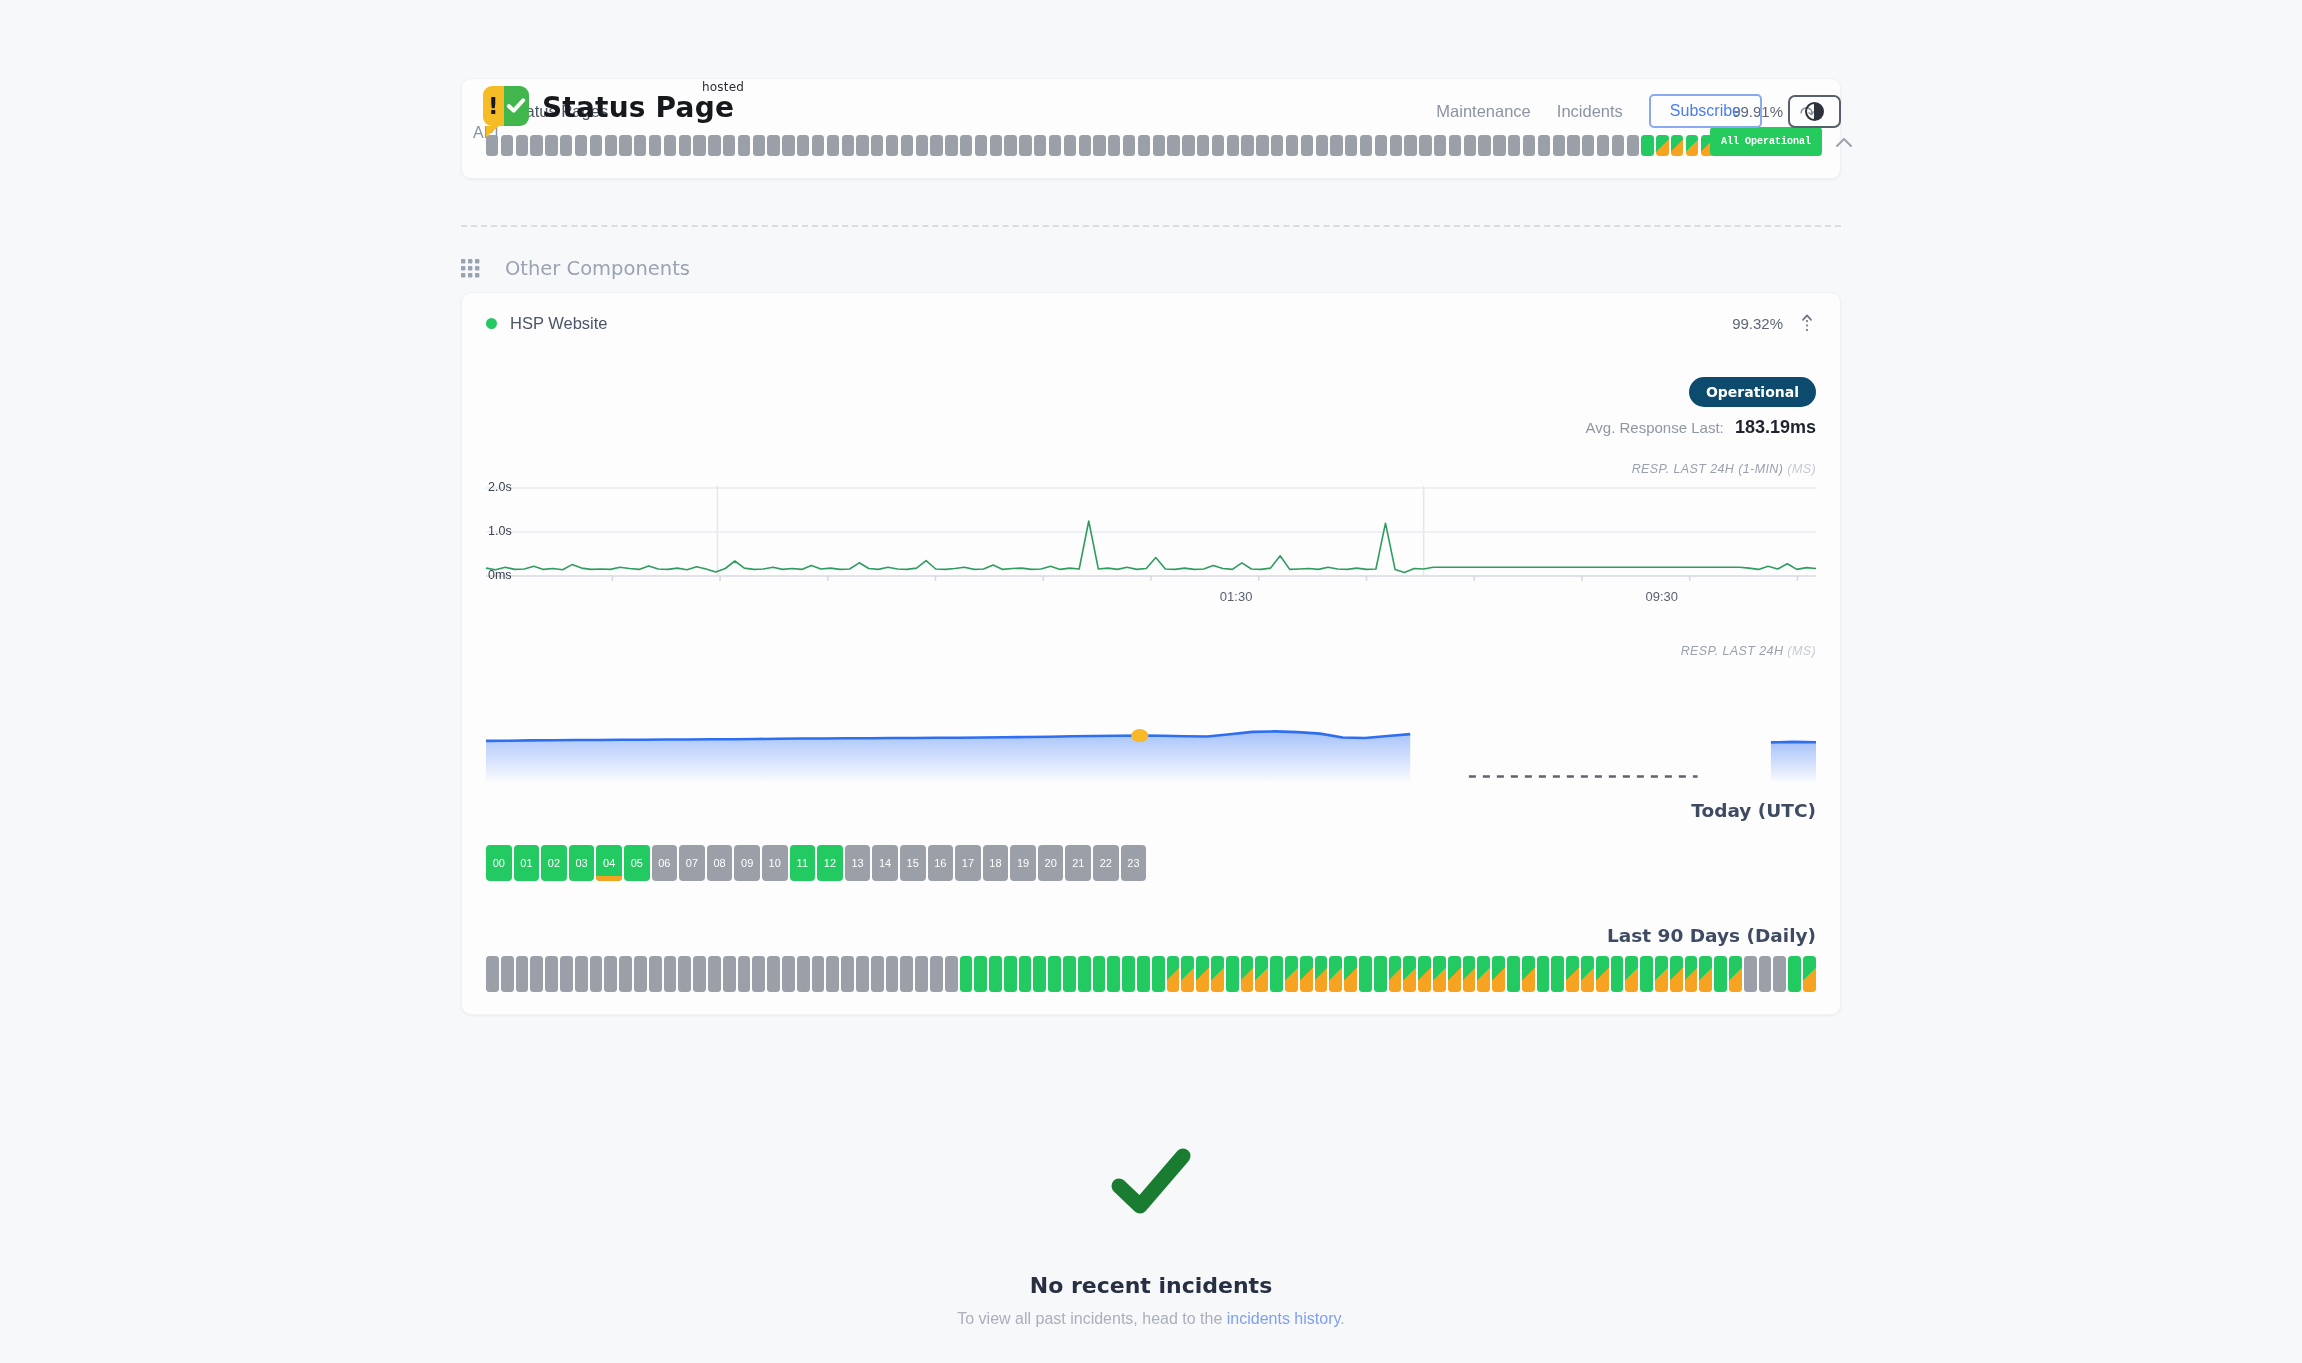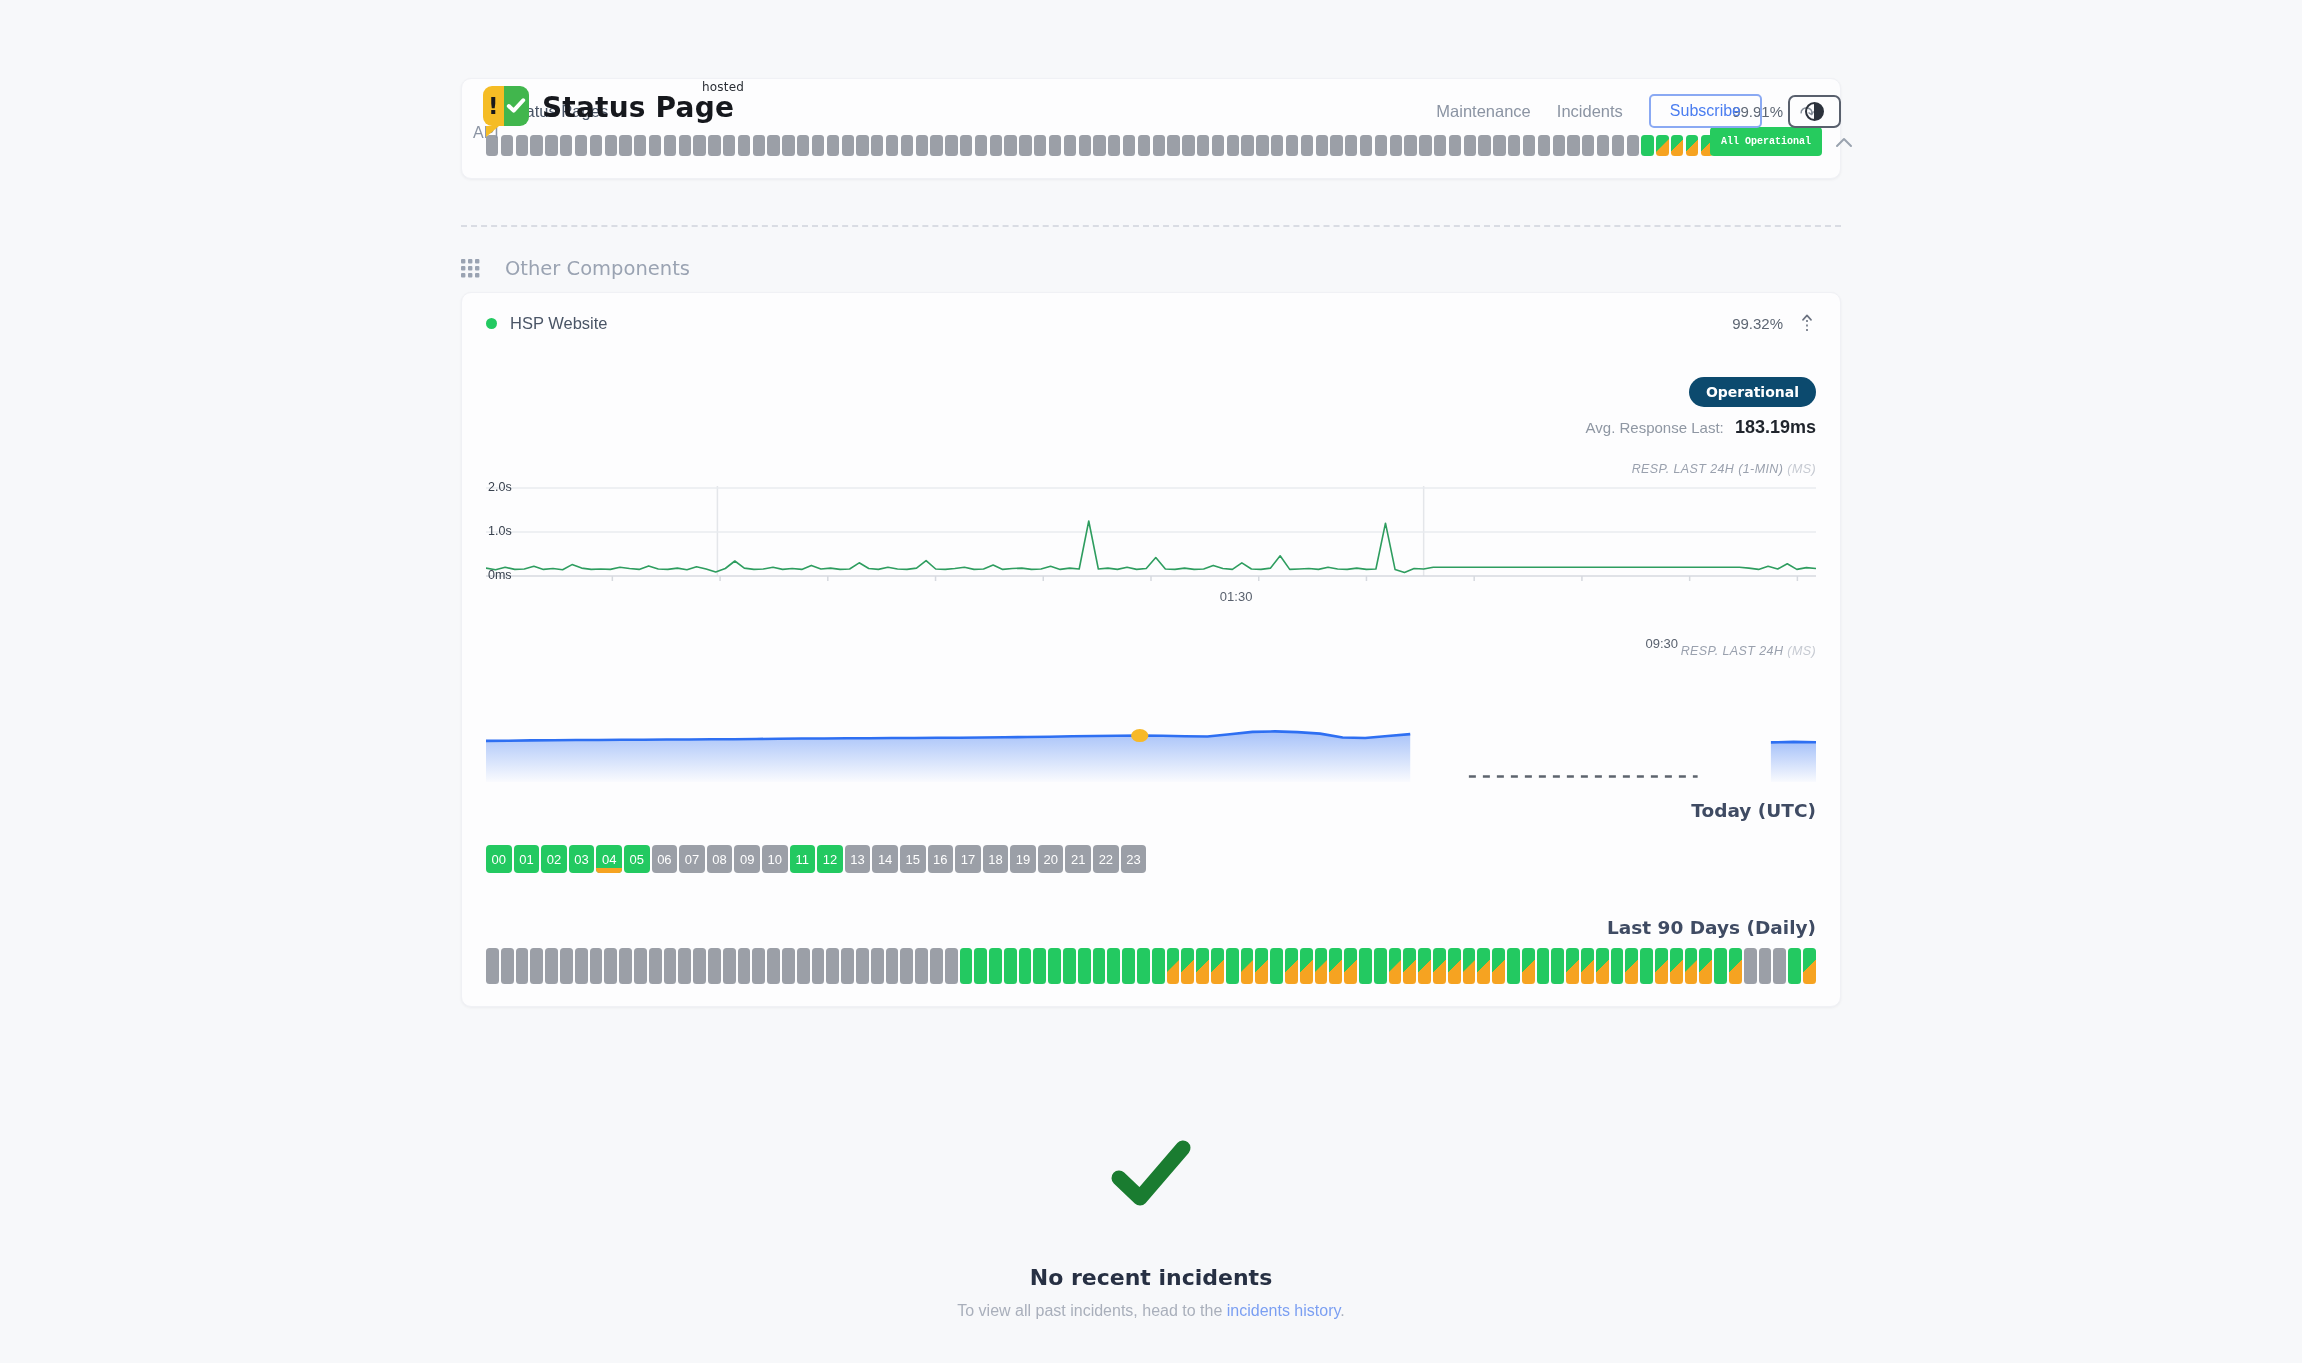--- a/index.html
+++ b/index.html
@@ -72,22 +72,22 @@
   .xlab{position:absolute;top:103px;font-size:13px;color:#59616e;transform:translateX(-50%);}
 
   .chart2-wrap{position:relative;margin-top:14px;height:112px;}
   .chart2-wrap svg{position:absolute;left:0;top:0;width:100%;height:110px;display:block;}
 
   .sub-head{margin-top:16px;font-size:18.5px;font-weight:600;color:#3f4b63;
     font-family:"DejaVu Sans",sans-serif;}
   .daily-head{margin-top:44px;}
 
   .hours{display:flex;gap:2px;margin-top:24px;width:662px;}
-  .hour{width:25.6px;height:28px;background:#9b9fa7;border-radius:4px;position:relative;
-    display:flex;align-items:center;justify-content:center;color:#fff;font-size:13px;cursor:pointer;}
+  .hour{width:25.6px;height:36px;background:#9b9fa7;border-radius:4px;position:relative;
+    display:flex;align-items:center;justify-content:center;color:#fff;font-size:11px;cursor:pointer;}
   .hour.up{background:#23c961;}
   .hsub{position:absolute;left:0;right:0;bottom:0;height:5px;background:#f6a321;border-radius:0 0 4px 4px;}
 
   .daily-bars{display:flex;gap:2px;margin-top:10px;}
   .daily-bar{flex:1;height:36px;border-radius:3.5px;}
   .daily-bar.g{background:#9b9fa7;}
   .daily-bar.u{background:#23c961;}
   .daily-bar.s{background:linear-gradient(135deg,#23c961 49.5%,#f6a321 50.5%);}
 
   .no-incidents{text-align:center;margin-top:130px;}
@@ -310,21 +310,21 @@
           <line x1="743" x2="743" y1="90" y2="95" stroke="#d6d9df" stroke-width="1.5" vector-effect="non-scaling-stroke"></line>
           <line x1="824" x2="824" y1="90" y2="95" stroke="#d6d9df" stroke-width="1.5" vector-effect="non-scaling-stroke"></line>
           <line x1="905" x2="905" y1="90" y2="95" stroke="#d6d9df" stroke-width="1.5" vector-effect="non-scaling-stroke"></line>
           <line x1="986" x2="986" y1="90" y2="95" stroke="#d6d9df" stroke-width="1.5" vector-effect="non-scaling-stroke"></line>
           <polyline points="0.0,82.1 7.2,83.8 14.4,81.2 21.6,83.4 28.8,83.0 36.0,80.3 43.2,83.4 50.4,82.5 57.6,83.8 64.7,78.6 71.9,82.1 79.1,83.4 86.3,83.0 93.5,83.4 100.7,81.2 107.9,82.5 115.1,83.4 122.3,79.9 129.5,83.0 136.7,83.4 143.9,82.1 151.1,83.8 158.3,80.8 165.5,83.0 172.7,86.0 179.9,82.5 187.1,75.0 194.2,82.1 201.4,83.4 208.6,83.0 215.8,81.2 223.0,83.4 230.2,82.5 237.4,83.4 244.6,79.4 251.8,83.0 259.0,82.1 266.2,83.4 273.4,83.0 280.6,76.8 287.8,82.5 295.0,83.4 302.2,81.2 309.4,83.0 316.5,83.4 323.7,82.1 330.9,74.6 338.1,83.0 345.3,83.4 352.5,82.5 359.7,81.2 366.9,83.4 374.1,83.0 381.3,79.0 388.5,83.4 395.7,82.5 402.9,82.1 410.1,83.4 417.3,83.0 424.5,80.3 431.7,83.4 438.8,82.1 446.0,83.0 453.2,35.0 460.4,83.0 467.6,82.1 474.8,83.4 482.0,81.2 489.2,83.4 496.4,82.5 503.6,71.5 510.8,83.0 518.0,83.4 525.2,82.1 532.4,83.4 539.6,83.0 546.8,79.4 554.0,82.5 561.2,83.4 568.3,76.8 575.5,83.0 582.7,83.4 589.9,82.1 597.1,69.8 604.3,83.4 611.5,83.0 618.7,82.5 625.9,83.4 633.1,81.2 640.3,83.0 647.5,83.4 654.7,82.1 661.9,83.4 669.1,83.0 676.3,37.2 683.5,83.4 690.6,86.5 697.8,82.5 705.0,83.0 712.2,81.2 719.4,81.2 726.6,81.2 733.8,81.2 741.0,81.2 748.2,81.2 755.4,81.2 762.6,81.2 769.8,81.2 777.0,81.2 784.2,81.2 791.4,81.2 798.6,81.2 805.8,81.2 812.9,81.2 820.1,81.2 827.3,81.2 834.5,81.2 841.7,81.2 848.9,81.2 856.1,81.2 863.3,81.2 870.5,81.2 877.7,81.2 884.9,81.2 892.1,81.2 899.3,81.2 906.5,81.2 913.7,81.2 920.9,81.2 928.1,81.2 935.3,81.2 942.4,81.2 949.6,82.1 956.8,83.4 964.0,80.3 971.2,83.0 978.4,77.7 985.6,83.4 992.8,81.6 1000.0,82.5" fill="none" stroke="#2e9d5f" stroke-width="1.6" stroke-linejoin="round" vector-effect="non-scaling-stroke"></polyline>
         </svg>
     <div class="ylab" style="top: -6px;">2.0s</div>
         <div class="ylab" style="top: 38px;">1.0s</div>
         <div class="ylab" style="top: 82px;">0ms</div>
         <div class="xlab" style="left: 56.4%;">01:30</div>
-        <div class="xlab" style="left: 88.4%; margin-top: 47px;">09:30</div>
+        <div class="xlab" style="left: 88.4%;">09:30</div>
       </div>
 
     <div class="chart-label" style="margin-top:34px">
       <span>RESP. LAST 24H</span><span class="unit">(MS)</span>
     </div>
 
     <div class="chart2-wrap">
       <svg viewBox="0 0 1000 110" preserveAspectRatio="none">
           <defs>
             <linearGradient id="g2" x1="0" y1="0" x2="0" y2="1">

